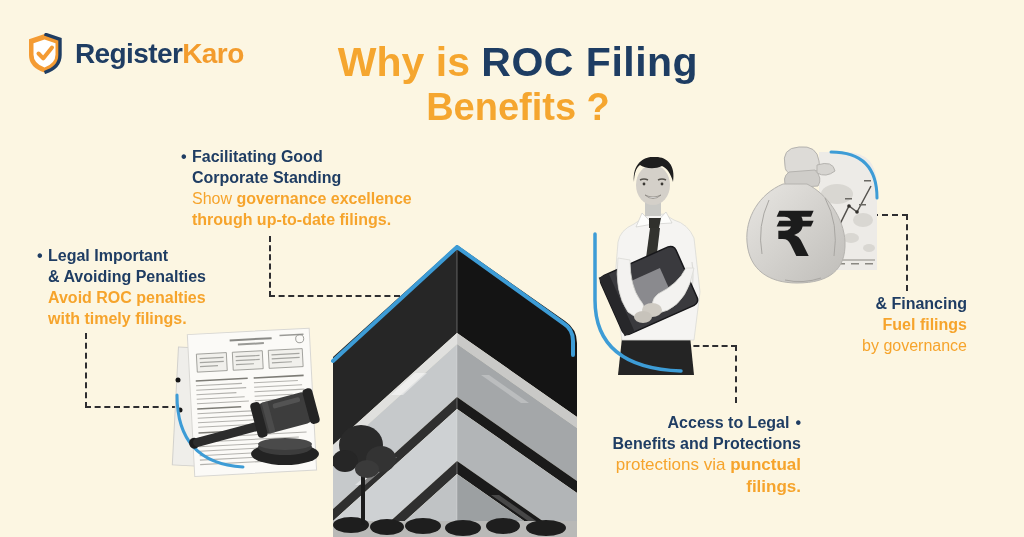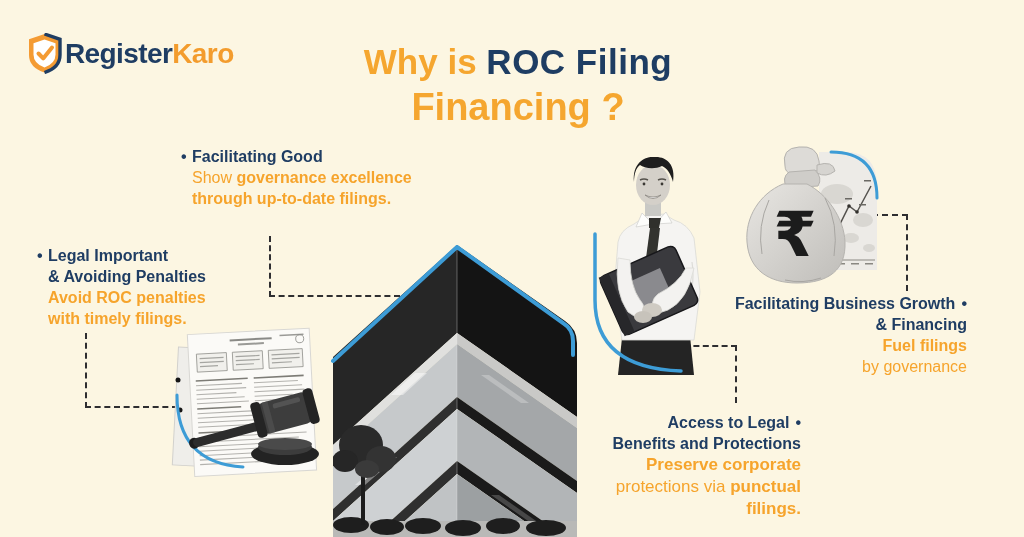--- a/index.html
+++ b/index.html
@@ -2,26 +2,26 @@
 <html><head>
 <meta charset="utf-8">
 <style>
   * { margin:0; padding:0; box-sizing:border-box; }
   body { background:#ddd; }
   .stage {
     position:relative; width:1024px; height:537px; overflow:hidden;
     background:#FCF6E2; font-family:"Liberation Sans", sans-serif;
   }
   
-  .logo { position:absolute; left:26px; top:33px; display:flex; align-items:center; gap:2px; }
+  .logo { position:absolute; left:26px; top:33px; display:flex; align-items:center; gap:12px; }
   .logo-text { font-size:28px; font-weight:700; letter-spacing:-0.6px; }
   .lt-navy { color:#1F3D63; } .lt-orange { color:#F39C2D; }
   
   .title { position:absolute; left:12px; top:38px; width:1012px; text-align:center; }
-  .title-l1 { font-size:35px; line-height:48px; }
+  .title-l1 { font-size:41px; line-height:48px; }
   .t-orange { color:#F5A62F; font-weight:700; }
   .t-navy { color:#1E3D63; font-weight:700; letter-spacing:0.5px; }
   .title-l2 { font-size:38px; line-height:42px; color:#F5A62F; font-weight:700; }
   
   .benefit { position:absolute; font-size:16px; line-height:21px; }
   .head { color:#1F3D63; font-weight:700; position:relative; }
   .body { color:#F6A42C; font-weight:700; }
   .seg-light { font-weight:400; }
   .left-block .line { padding-left:11px; }
   .left-block .bullet { position:absolute; left:0; top:0; color:#1F3D63; font-weight:700; }
@@ -58,61 +58,60 @@
       <path d="M18.5 1 L34 6.3 V22 Q34 34.5 18.5 39.5 Q3 34.5 3 22 V6.3 Z" fill="#F49B33"></path>
       <path d="M18.5 1 L34 6.3 V22 Q34 34.5 18.5 39.5" fill="none" stroke="#1F3D63" stroke-width="3.4"></path>
       <path d="M18.5 6.5 L29.5 10.3 V21.5 Q29.5 30.5 18.5 34.5 Q7.5 30.5 7.5 21.5 V10.3 Z" fill="#FFFFFF"></path>
       <path d="M12.5 20.5 L17.2 25.4 L26 14.5" fill="none" stroke="#F49B33" stroke-width="4" stroke-linecap="round" stroke-linejoin="round"></path>
     </svg>
     <div class="logo-text"><span class="lt-navy">Register</span><span class="lt-orange">Karo</span></div>
   </div>
 
   <div class="title">
     <div class="title-l1"><span class="t-orange">Why is </span><span class="t-navy">ROC Filing</span></div>
-    <div class="title-l2">Financing ?</div>
+    <div class="title-l2">Benefits ?</div>
   </div>
 
   <div class="benefit left-block blockA">
     <div class="head">
       <span class="bullet">•</span>
       <div class="line">Legal Important</div>
       <div class="line">&amp; Avoiding Penalties</div>
     </div>
     <div class="body">
       <div class="line">Avoid ROC penalties</div>
       <div class="line">with timely filings.</div>
     </div>
   </div>
 
   <div class="benefit left-block blockB">
     <div class="head">
       <span class="bullet">•</span>
       <div class="line">Facilitating Good</div>
+      <div class="line">Corporate Standing</div>
     </div>
     <div class="body">
       <div class="line"><span class="seg-light">Show </span><span>governance excellence</span></div>
       <div class="line">through up-to-date filings.</div>
     </div>
   </div>
 
   <div class="benefit right-block blockC">
     <div class="head">
       <div><span>Access to Legal</span><span class="bullet">•</span></div>
       <div>Benefits and Protections</div>
     </div>
     <div class="body">
-      <div>Preserve corporate</div>
       <div><span class="seg-light">protections via </span><span>punctual</span></div>
       <div>filings.</div>
     </div>
   </div>
 
   <div class="benefit right-block blockD">
     <div class="head">
-      <div><span>Facilitating Business Growth</span><span class="bullet">•</span></div>
       <div>&amp; Financing</div>
     </div>
     <div class="body">
       <div>Fuel filings</div>
       <div class="seg-light">by governance</div>
     </div>
   </div>
 
   <div class="conn conn-dl connA"></div>
   <div class="conn conn-dl connB"></div>

